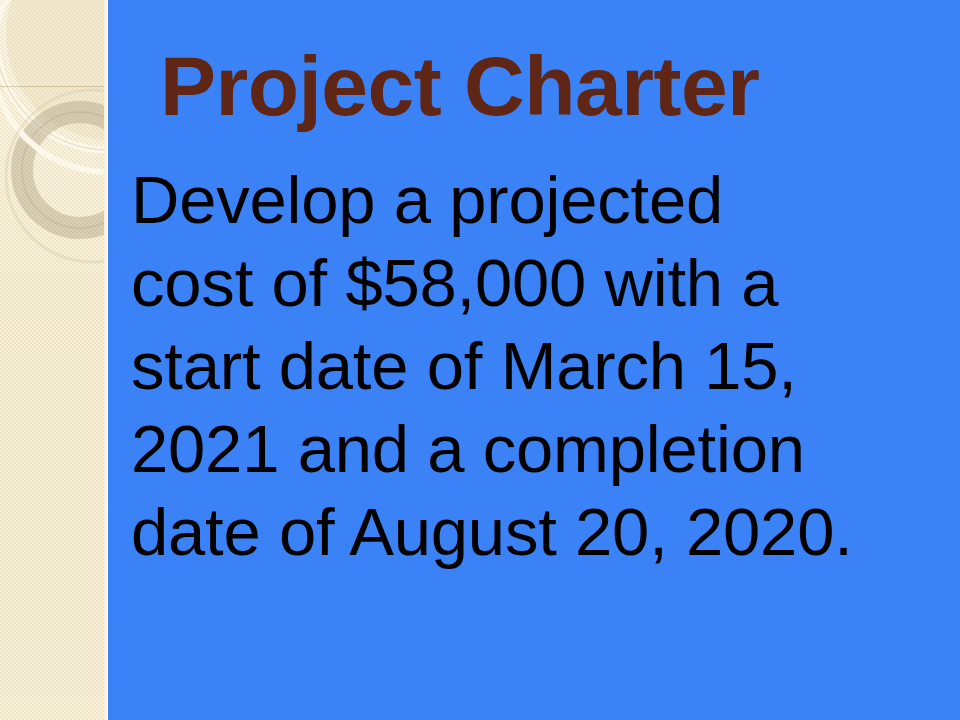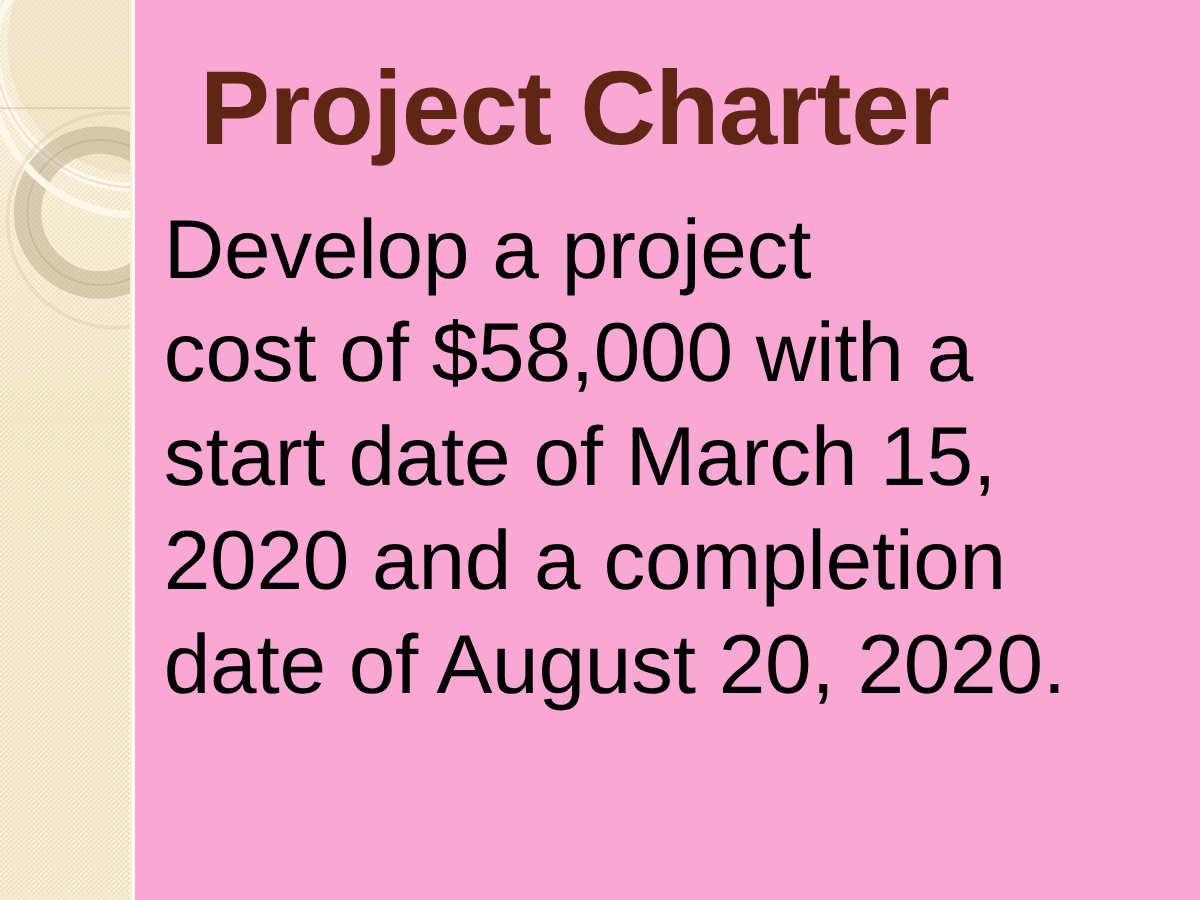--- a/index.html
+++ b/index.html
@@ -11,21 +11,21 @@
     width: 960px;
     height: 720px;
     overflow: hidden;
     font-family: "Liberation Sans", sans-serif;
   }
 
   #slide {
     position: relative;
     width: 960px;
     height: 720px;
-    background: #f9a8d4;
+    background: #3b82f6;
     overflow: hidden;
   }
 
   
   #sidebar {
     position: absolute;
     left: 0;
     top: 0;
     width: 108px;
     height: 720px;
@@ -133,20 +133,20 @@
       </g>
     </svg>
 
     <div id="sidebar-seam"></div>
     <div id="sidebar-edge"></div>
   </div>
 
   <div id="title">Project Charter</div>
 
   <div id="body-block">
-    <div class="body-line">Develop a project</div>
+    <div class="body-line">Develop a projected</div>
     <div class="body-line">cost of $58,000 with a</div>
     <div class="body-line">start date of March 15,</div>
-    <div class="body-line">2020 and a completion</div>
+    <div class="body-line">2021 and a completion</div>
     <div class="body-line">date of August 20, 2020.</div>
   </div>
 
 </div>
 
 </body></html>

